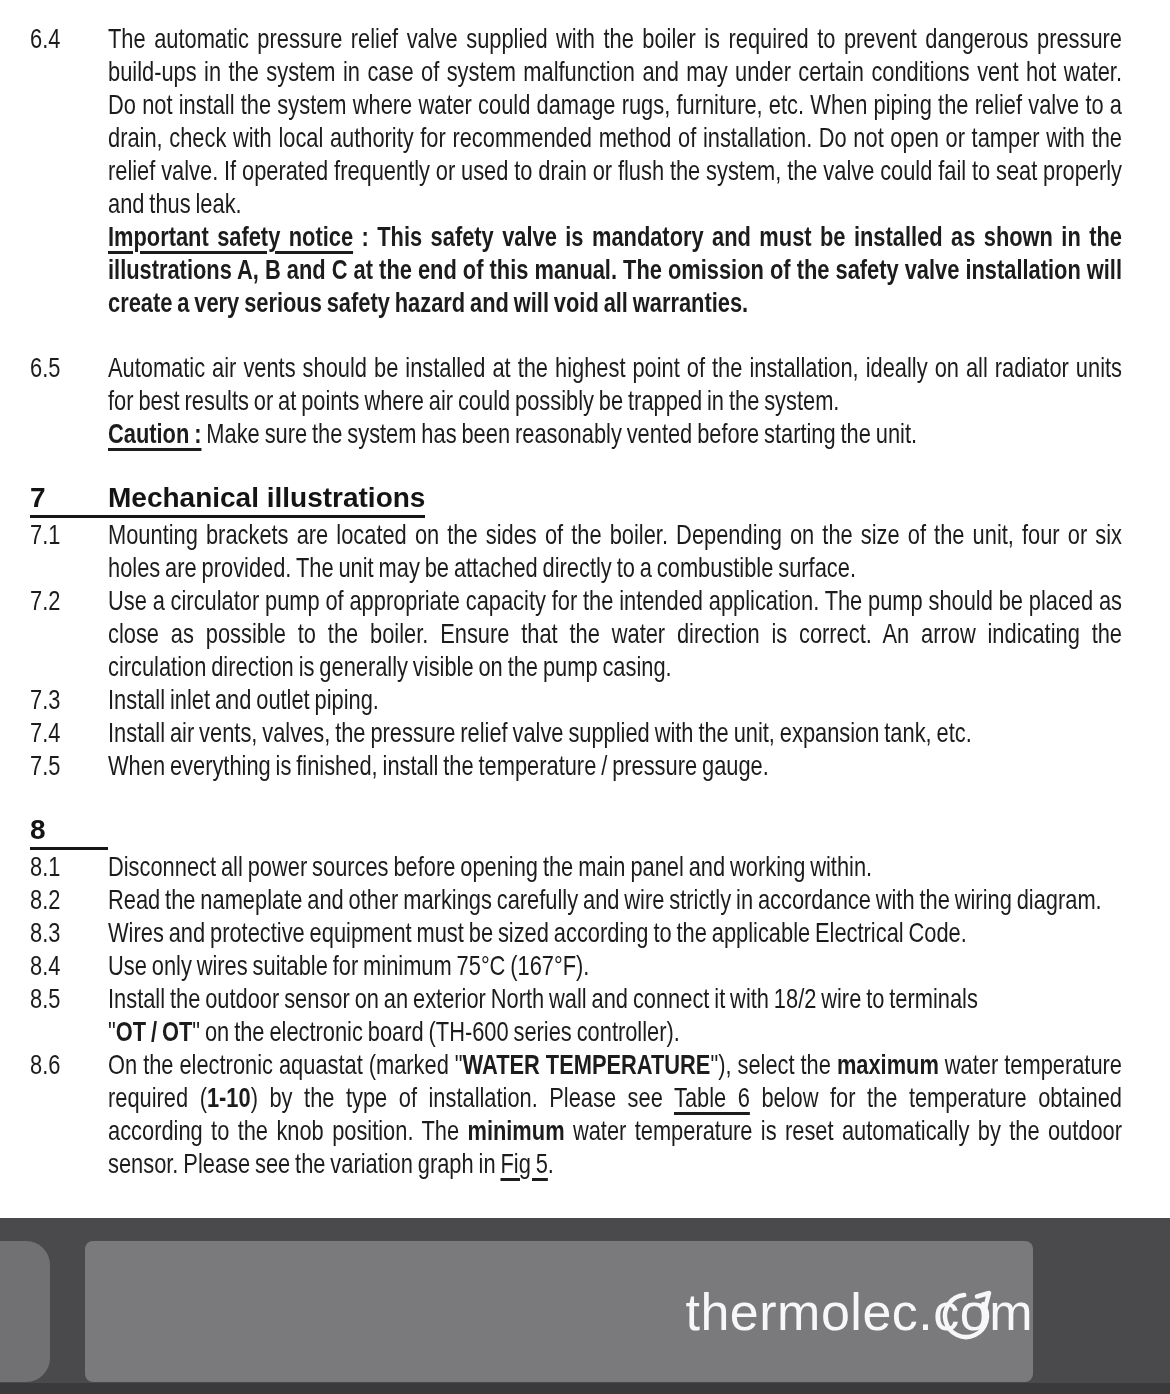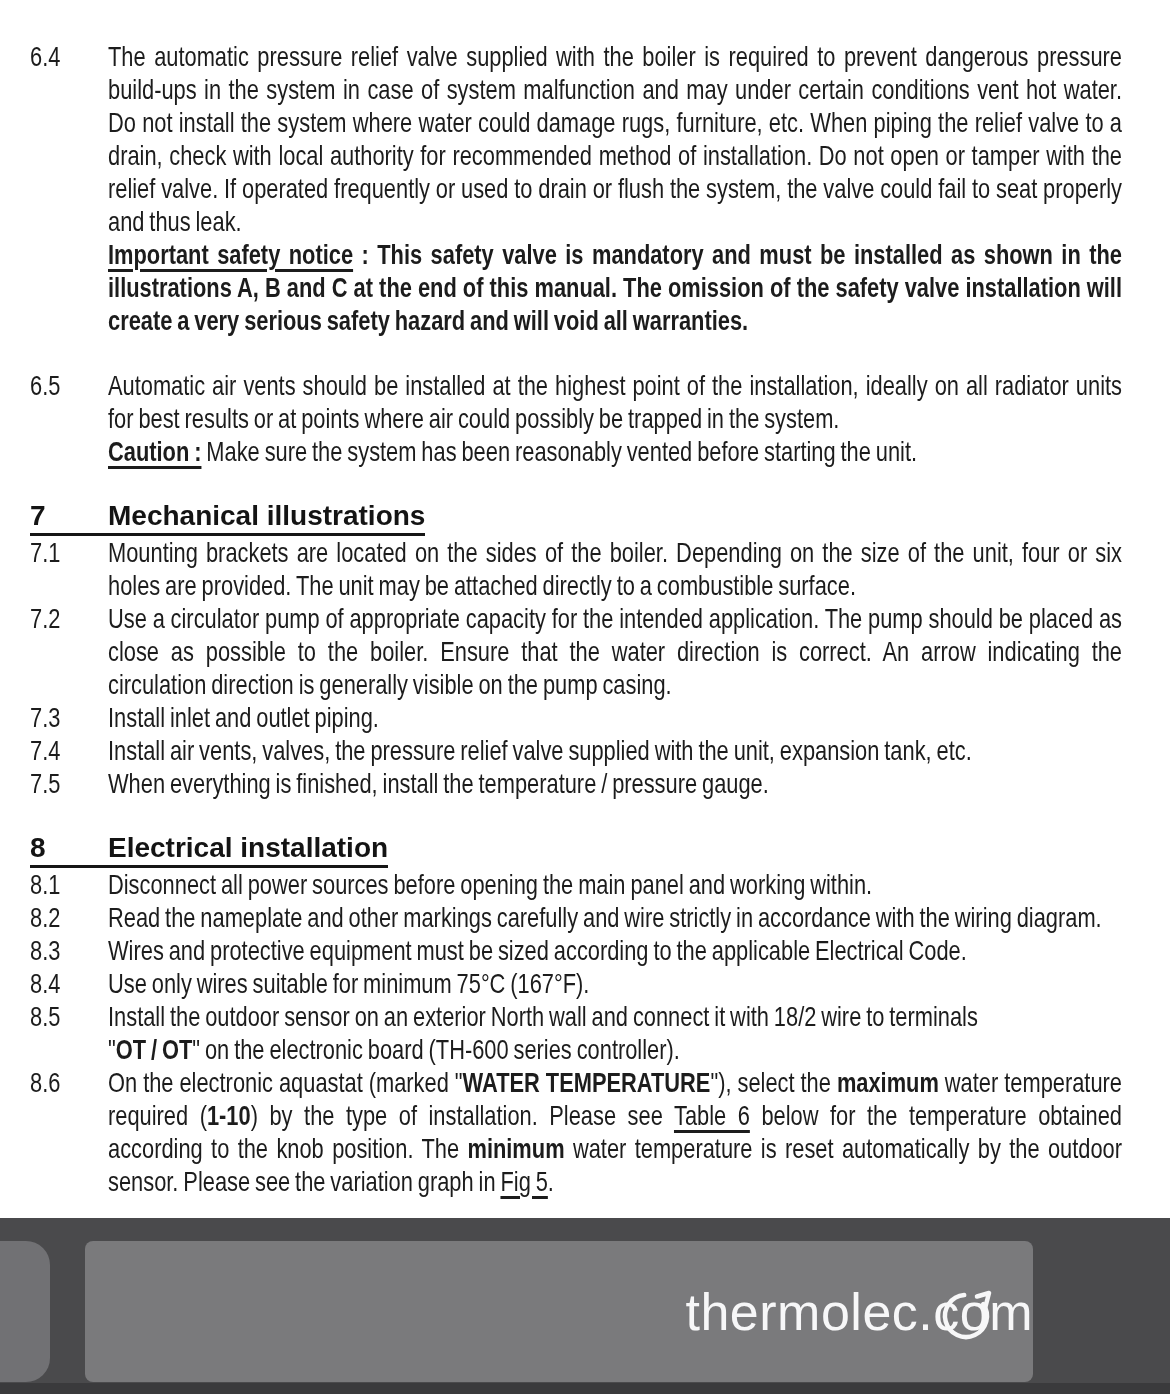--- a/index.html
+++ b/index.html
@@ -5,21 +5,21 @@
   html,body{margin:0;padding:0;}
   body{
     width:1170px;height:1394px;overflow:hidden;position:relative;
     font-family:"Liberation Sans","DejaVu Sans",sans-serif;
     background:#ffffff;
   }
   
   .page{
     position:absolute;top:0;left:0;width:1170px;height:1218px;
     background:#ffffff;color:#1c1c1c;
-    padding:40px 0 0 30px;box-sizing:border-box;overflow:hidden;
+    padding:22px 0 0 30px;box-sizing:border-box;overflow:hidden;
   }
   .row{position:relative;transform:scaleX(0.78);transform-origin:0 0;}
   .num{
     position:absolute;left:0;top:0;line-height:33px;font-size:28px;
     white-space:nowrap;
   }
   .txt{margin-left:100px;width:1300px;}
   .ln{
     height:33px;line-height:33px;font-size:28px;white-space:nowrap;
     word-spacing:-1.5px;letter-spacing:0;
@@ -117,21 +117,20 @@
       </div>
     </div>
     <div class="row" style="margin-top: 0px;">
       <span class="num">7.5</span>
       <div class="txt">
         <div class="ln"><span class="">When everything is finished, install the temperature / pressure gauge.</span></div>
       </div>
     </div>
     <div class="hrow" style="margin-top: 32px;"><span class="h-inner">
         <span class="h-num">8</span>
-        <span>Electrical installation</span>
       </span></div>
     <div class="row" style="margin-top: 0px;">
       <span class="num">8.1</span>
       <div class="txt">
         <div class="ln"><span class="">Disconnect all power sources before opening the main panel and working within.</span></div>
       </div>
     </div>
     <div class="row" style="margin-top: 0px;">
       <span class="num">8.2</span>
       <div class="txt">

